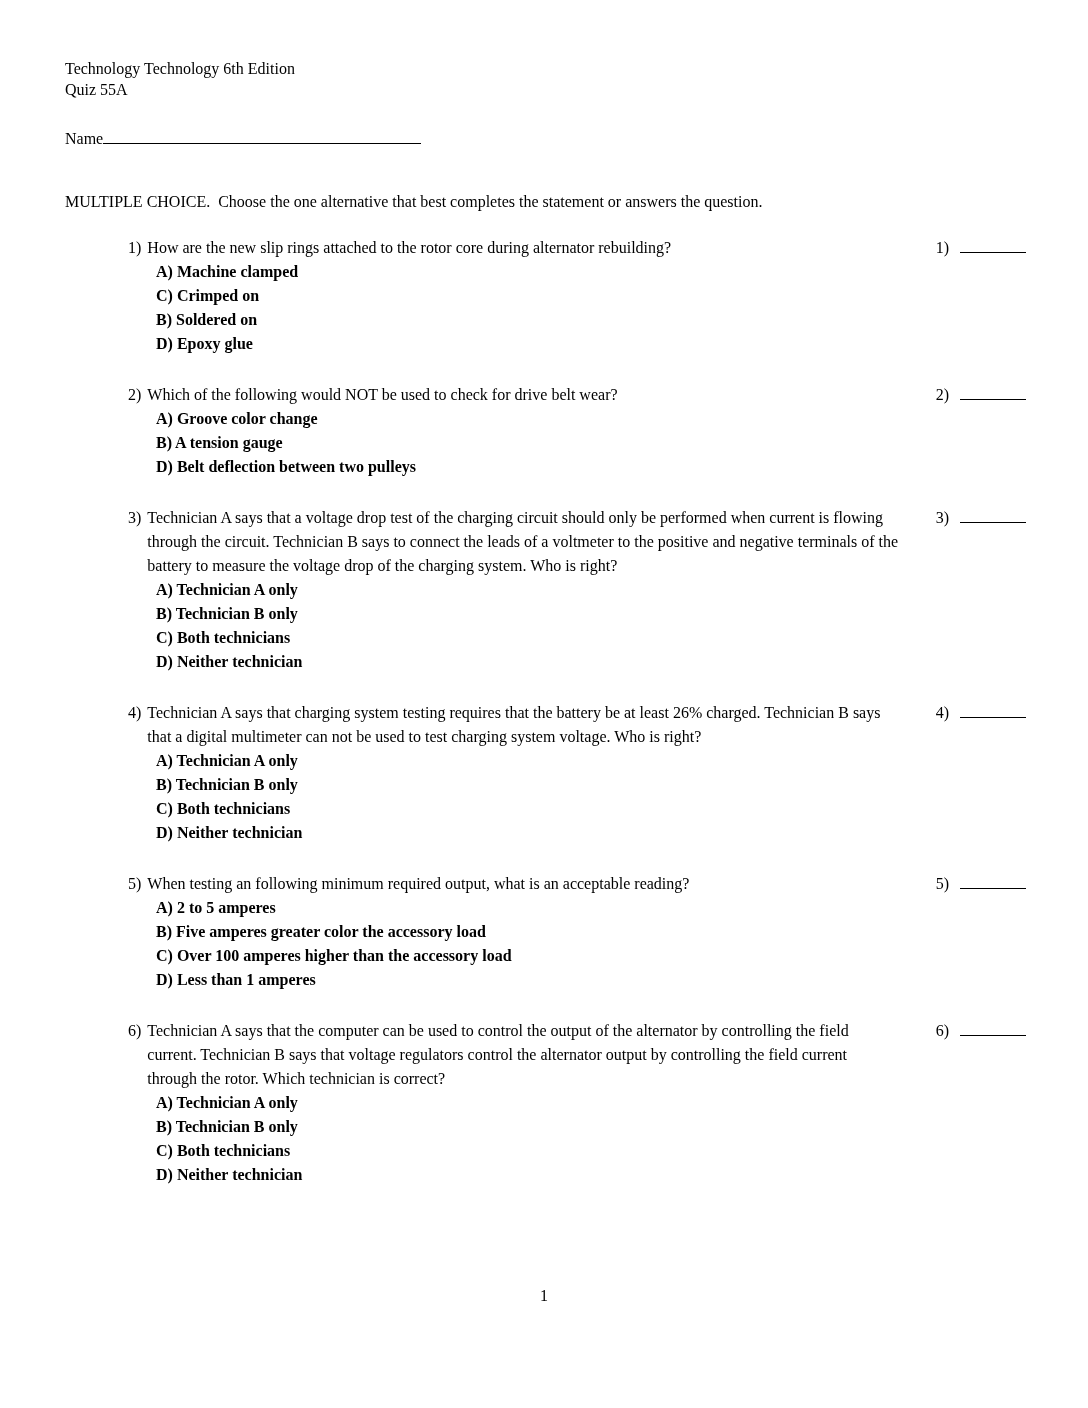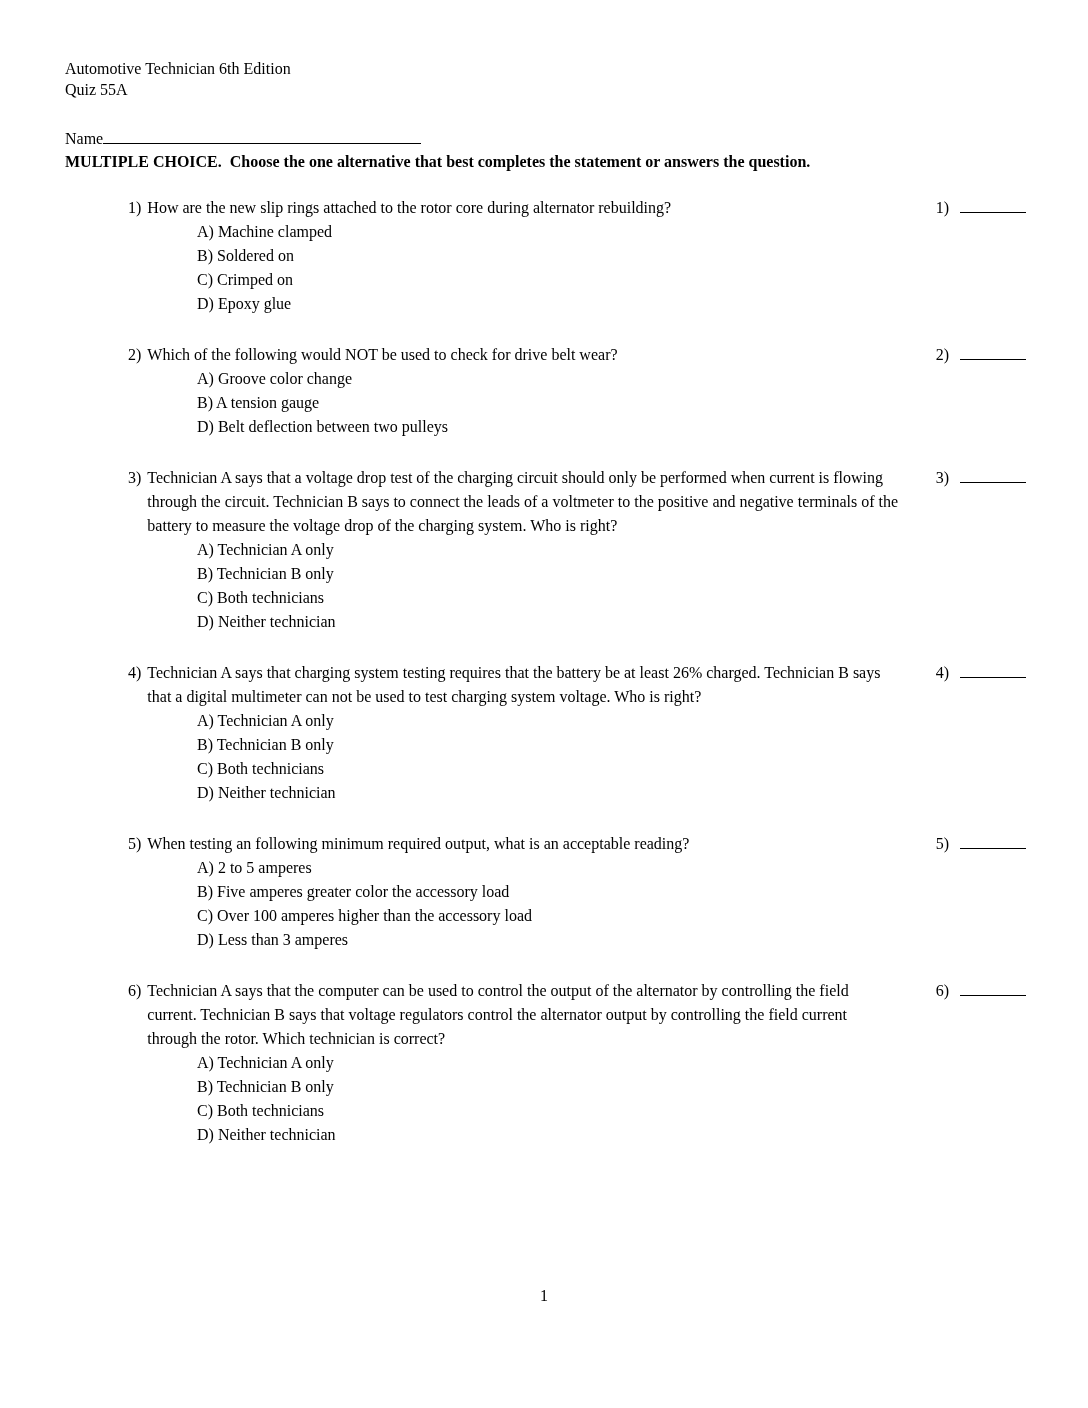--- a/index.html
+++ b/index.html
@@ -18,34 +18,35 @@
   .header-line { line-height: 21px; }
   .name-row { margin-top: 27px; line-height: 23px; }
   .name-blank {
     display: inline-block;
     width: 318px;
     height: 15px;
     border-bottom: 1px solid #000;
     vertical-align: baseline;
   }
   .instructions {
-    font-weight: bold;
+    margin-top: 40px;
+    font-weight: normal;
     line-height: 23px;
   }
   #questions { margin-top: 23px; }
   .question {
     display: flex;
     align-items: flex-start;
     margin-bottom: 27px;
   }
   .q-main { width: 772px; margin-left: 63px; }
   .q-line { display: flex; line-height: 24px; }
   .q-num { flex: 0 0 auto; margin-right: 6px; }
   .q-text { flex: 1 1 auto; }
-  .choices { margin-left: 69px; line-height: 24px; }
+  .choices { margin-left: 28px; line-height: 24px; font-weight: bold; }
   .choice { white-space: nowrap; }
   .q-answer {
     margin-left: auto;
     line-height: 24px;
     white-space: nowrap;
     padding-top: 0;
   }
   .a-num { margin-right: 11px; }
   .a-blank {
     display: inline-block;
@@ -62,41 +63,41 @@
     text-align: center;
     line-height: 20px;
   }
 </style>
 </head>
 <body>
 
 <div class="page">
 
   <div class="header">
-    <div class="header-line">Automotive Technician 6th Edition</div>
+    <div class="header-line">Technology Technology 6th Edition</div>
     <div class="header-line">Quiz 55A</div>
   </div>
 
   <div class="name-row">
     <span>Name</span><span class="name-blank"></span>
   </div>
 
   <div class="instructions">MULTIPLE CHOICE.&nbsp; Choose the one alternative that best completes the statement or answers the question.</div>
 
   <div id="questions">
       <div class="question">
         <div class="q-main">
           <div class="q-line">
             <span class="q-num">1)</span>
             <span class="q-text">How are the new slip rings attached to the rotor core during alternator rebuilding?</span>
           </div>
           <div class="choices">
             <div class="choice">A) Machine clamped</div>
+            <div class="choice">C) Crimped on</div>
             <div class="choice">B) Soldered on</div>
-            <div class="choice">C) Crimped on</div>
             <div class="choice">D) Epoxy glue</div>
           </div>
         </div>
         <div class="q-answer"><span class="a-num">1)</span><span class="a-blank"></span></div>
       </div>
       <div class="question">
         <div class="q-main">
           <div class="q-line">
             <span class="q-num">2)</span>
             <span class="q-text">Which of the following would NOT be used to check for drive belt wear?</span>
@@ -142,21 +143,21 @@
       <div class="question">
         <div class="q-main">
           <div class="q-line">
             <span class="q-num">5)</span>
             <span class="q-text">When testing an following minimum required output, what is an acceptable reading?</span>
           </div>
           <div class="choices">
             <div class="choice">A) 2 to 5 amperes</div>
             <div class="choice">B) Five amperes greater color the accessory load</div>
             <div class="choice">C) Over 100 amperes higher than the accessory load</div>
-            <div class="choice">D) Less than 3 amperes</div>
+            <div class="choice">D) Less than 1 amperes</div>
           </div>
         </div>
         <div class="q-answer"><span class="a-num">5)</span><span class="a-blank"></span></div>
       </div>
       <div class="question">
         <div class="q-main">
           <div class="q-line">
             <span class="q-num">6)</span>
             <span class="q-text">Technician A says that the computer can be used to control the output of the alternator by controlling the field current. Technician B says that voltage regulators control the alternator output by controlling the field current through the rotor. Which technician is correct?</span>
           </div>

